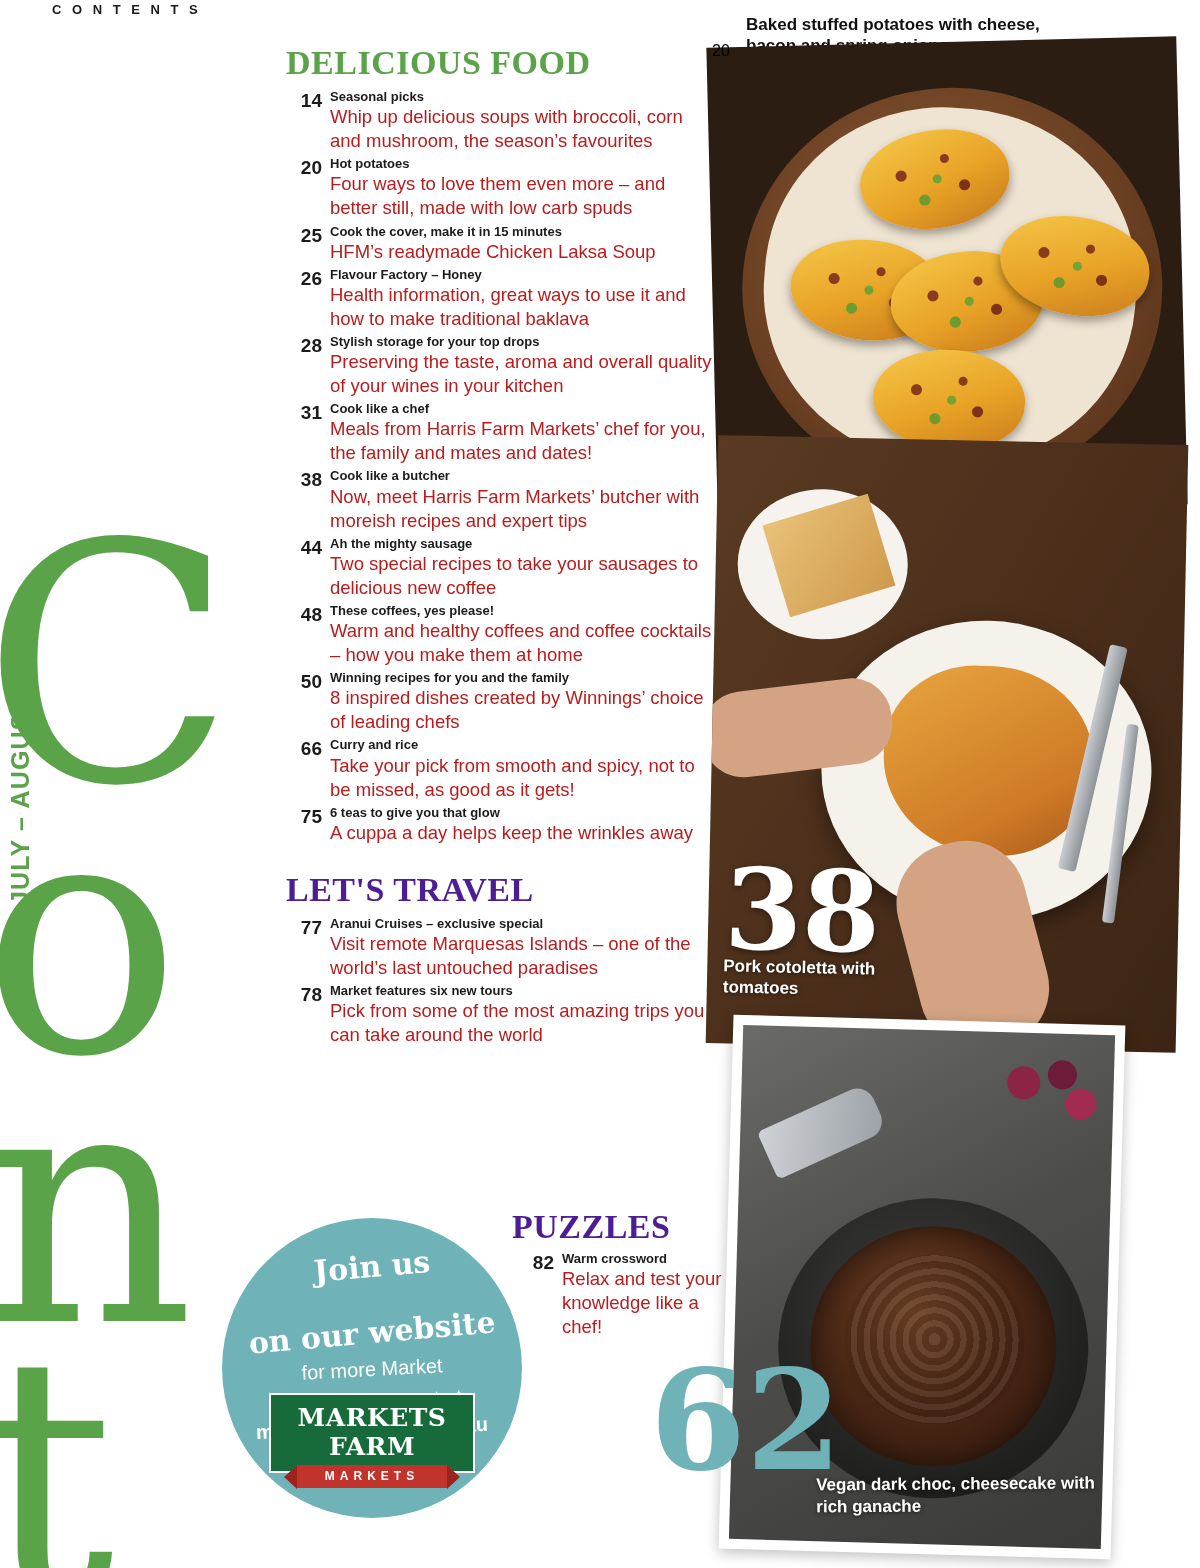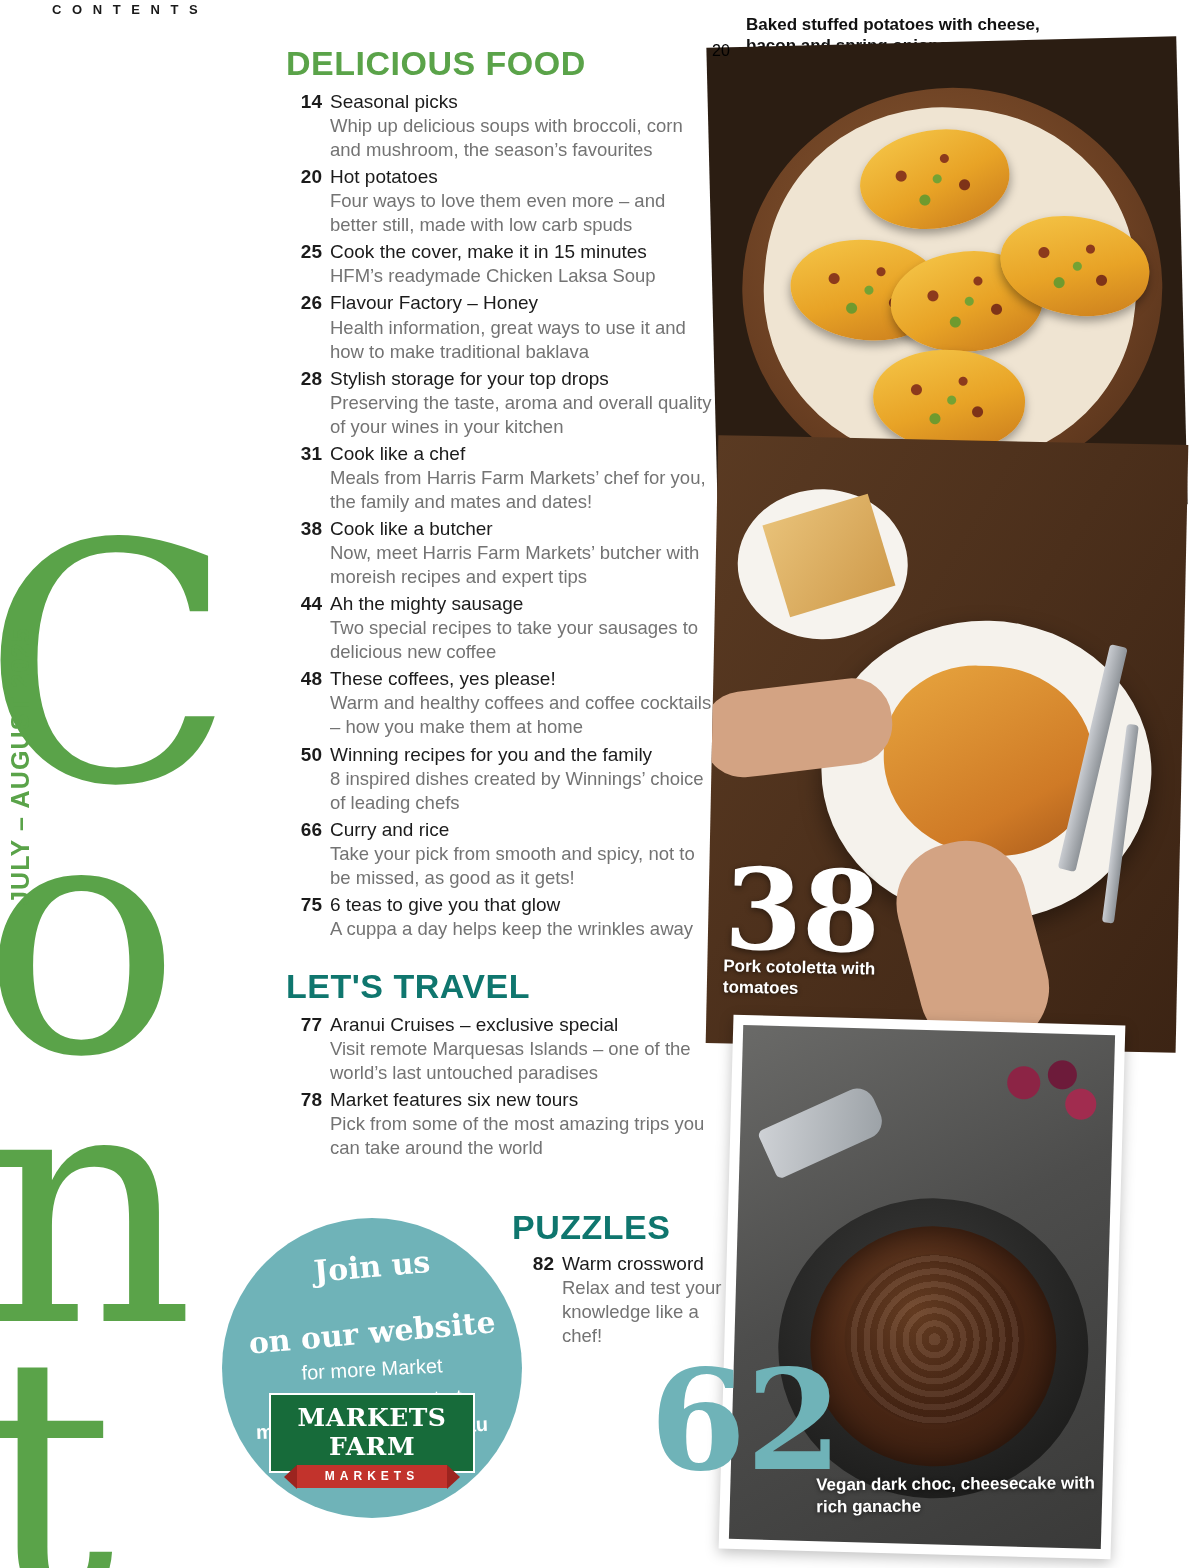--- a/index.html
+++ b/index.html
@@ -46,45 +46,45 @@
     white-space:nowrap;
   }
 
   
   .toc {
     position:absolute;
     left:286px; top:44px;
     width:430px;
   }
   .section-head {
-    font-family:Liberation Sans, sans-serif;
+    font-family:Liberation Serif, serif;
     font-weight:700;
     font-size:34px;
     letter-spacing:0.5px;
     margin:0 0 6px 0;
     text-transform:uppercase;
   }
   .section-head.green { color:#5aa349; }
-  .section-head.teal  { color:#0f766e; }
+  .section-head.teal  { color:#4c1d95; }
 
   .entry { display:flex; margin-bottom:2px; }
   .entry .pg {
     width:44px; flex:0 0 44px;
     text-align:right;
     padding-right:8px;
     font-size:19px; font-weight:700; color:#1b1b1b;
     line-height:1.32;
   }
   .entry .body { flex:1; }
   .entry .title {
-    font-size:19px; font-weight:400; color:#1b1b1b;
+    font-size:13px; font-weight:700; color:#1b1b1b;
     line-height:1.32;
   }
   .entry .desc {
-    font-size:18.5px; font-weight:400; color:#737373;
+    font-size:18.5px; font-weight:400; color:#b91c1c;
     line-height:1.3;
   }
 
   .travel { margin-top:26px; }
   .puzzles-block {
     position:absolute; left:512px; top:1208px; width:230px;
   }
   .puzzles-block .section-head { font-size:34px; margin-bottom:4px; }
   .puzzles-block .entry .pg { width:50px; flex:0 0 50px; }
 

